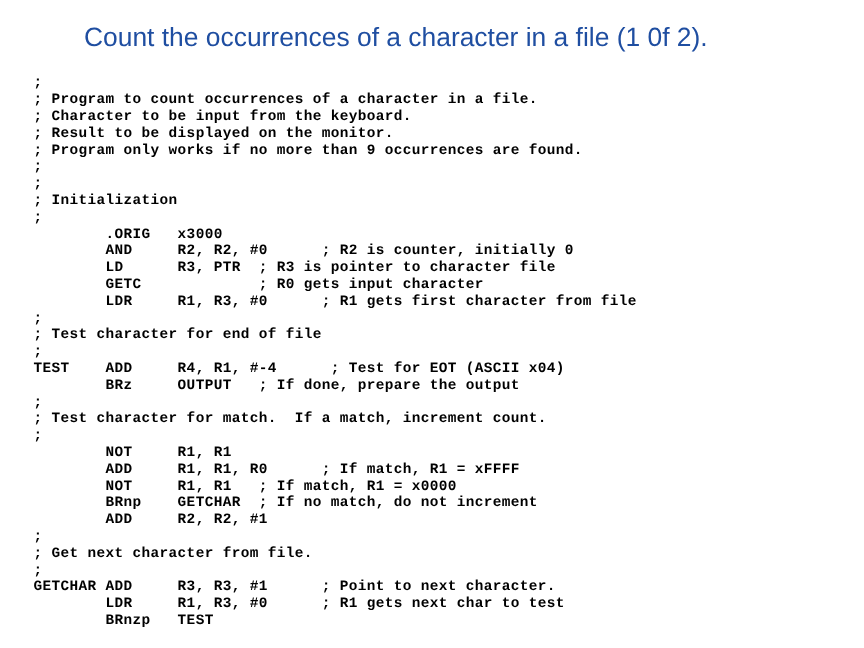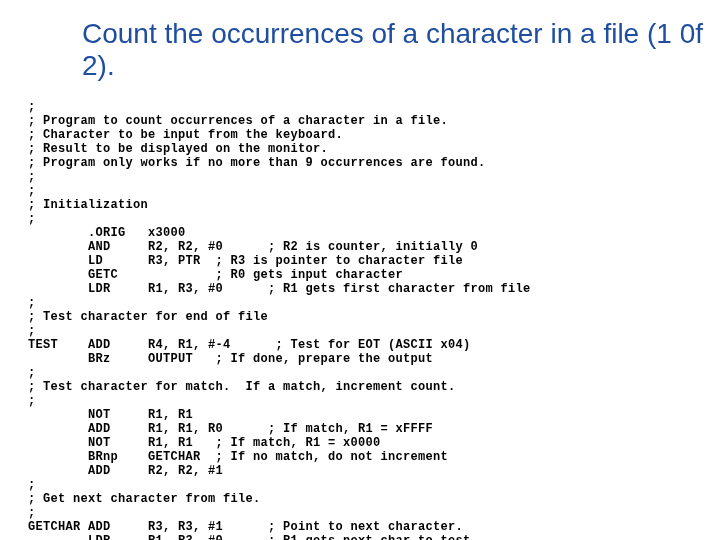--- a/index.html
+++ b/index.html
@@ -6,23 +6,22 @@
     margin: 0;
     padding: 0;
     width: 720px;
     height: 540px;
     background: #ffffff;
     font-family: Arial, Helvetica, sans-serif;
     overflow: hidden;
   }
   .title {
     color: #1f4ea1;
-    font-size: 28px;
+    font-size: 22px;
     padding: 18px 0 4px 70px;
-    margin-left: 12px;
   }
   .code {
     font-family: "Courier New", Courier, monospace;
     font-weight: bold;
     font-size: 12px;
     line-height: 14px;
     white-space: pre;
     color: #000;
     padding: 14px 0 0 28px;
     letter-spacing: 0.3px;

